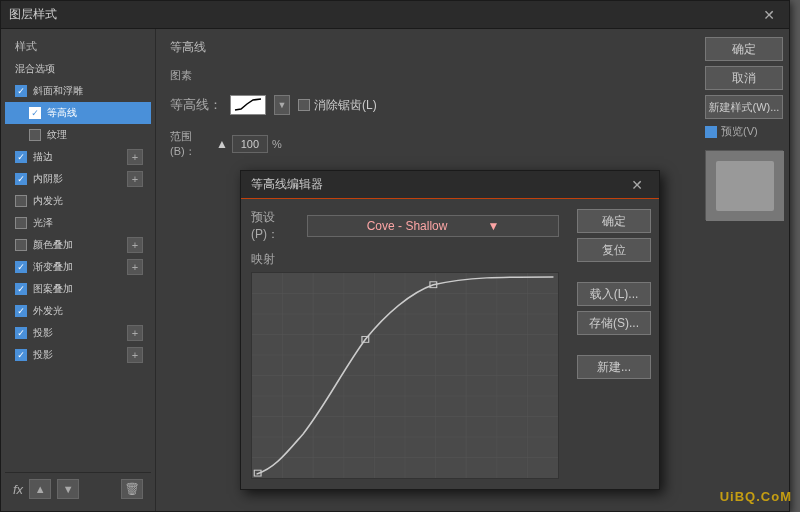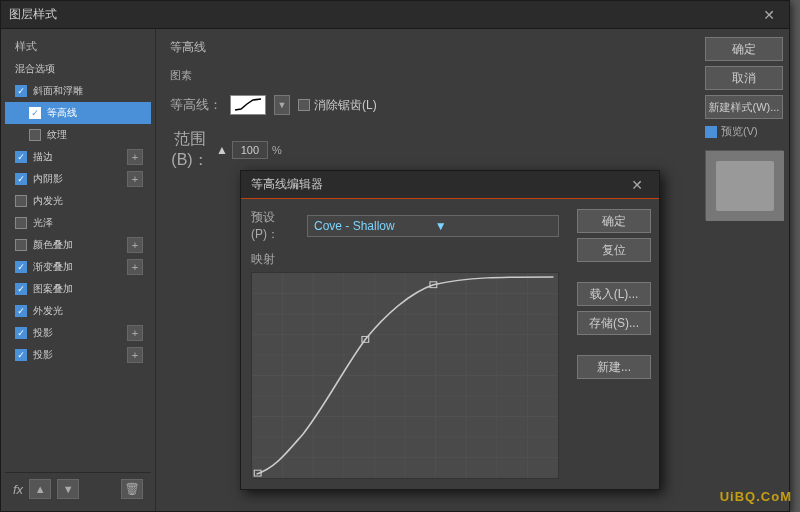--- a/index.html
+++ b/index.html
@@ -234,23 +234,22 @@
     }
 
     .range-row {
       display: flex;
       align-items: center;
       gap: 6px;
     }
 
     .range-label {
       color: #aaa;
-      font-size: 16px;
+      font-size: 11px;
       width: 40px;
-      text-align: center;
     }
 
     .range-value {
       width: 36px;
       height: 18px;
       background: #444;
       border: 1px solid #666;
       color: #ccc;
       font-size: 11px;
       text-align: center;
@@ -354,26 +353,26 @@
       color: #aaa;
       font-size: 12px;
       width: 50px;
     }
 
     .preset-dropdown {
       flex: 1;
       height: 22px;
       background: #444;
       border: 1px solid #666;
-      color: #7dd3fc;
+      color: #fca5a5;
       font-size: 12px;
       padding: 0 6px;
       display: flex;
       align-items: center;
-      justify-content: flex-start;
+      justify-content: center;
       cursor: pointer;
       font-family: 'Microsoft YaHei', sans-serif;
       gap: 40px;
     }
 
     .map-label {
       color: #aaa;
       font-size: 12px;
       margin-bottom: 4px;
     }

